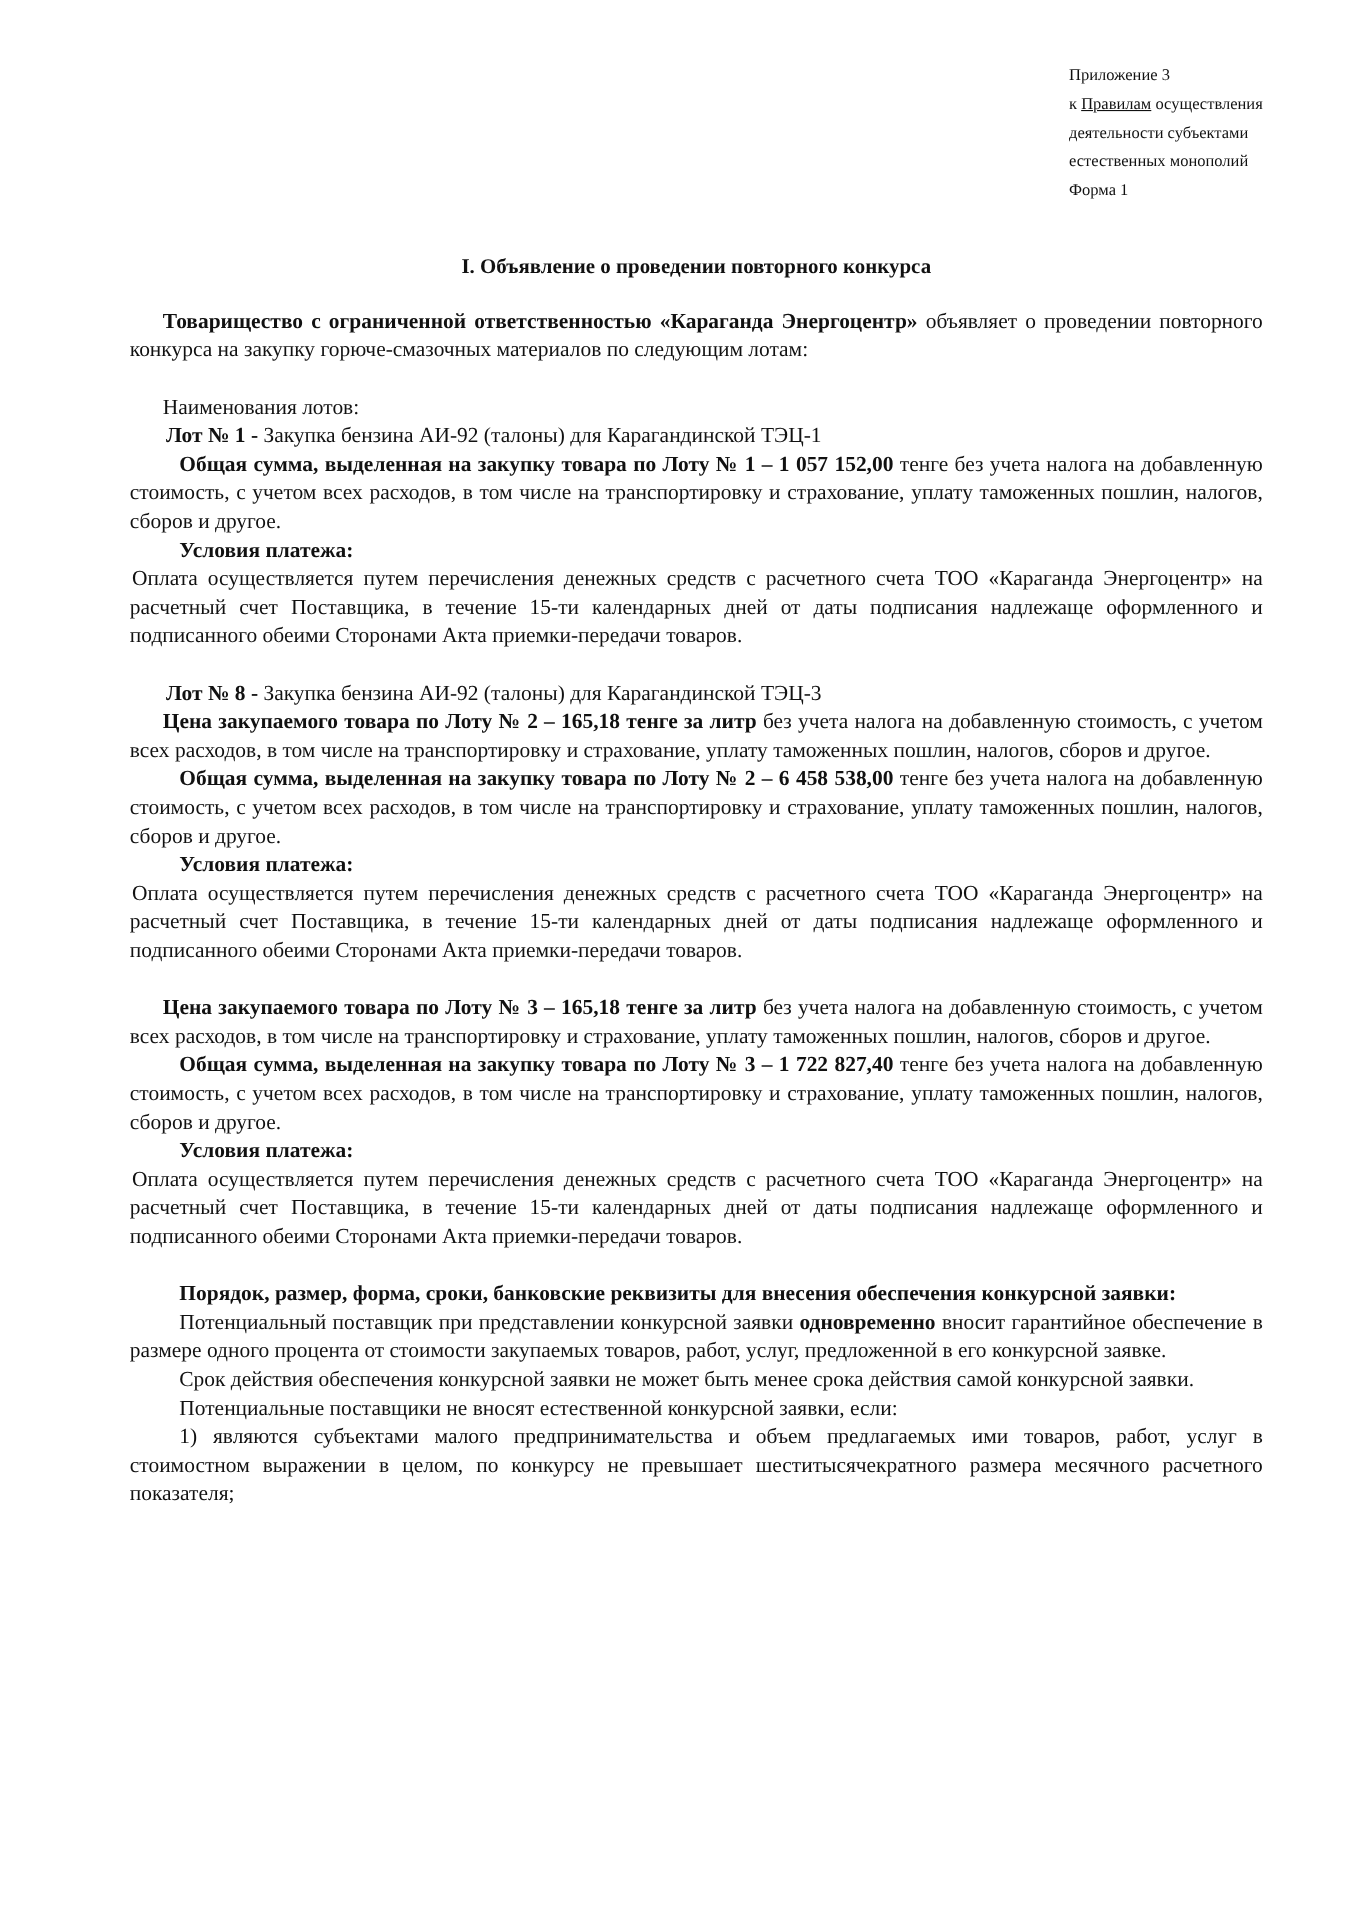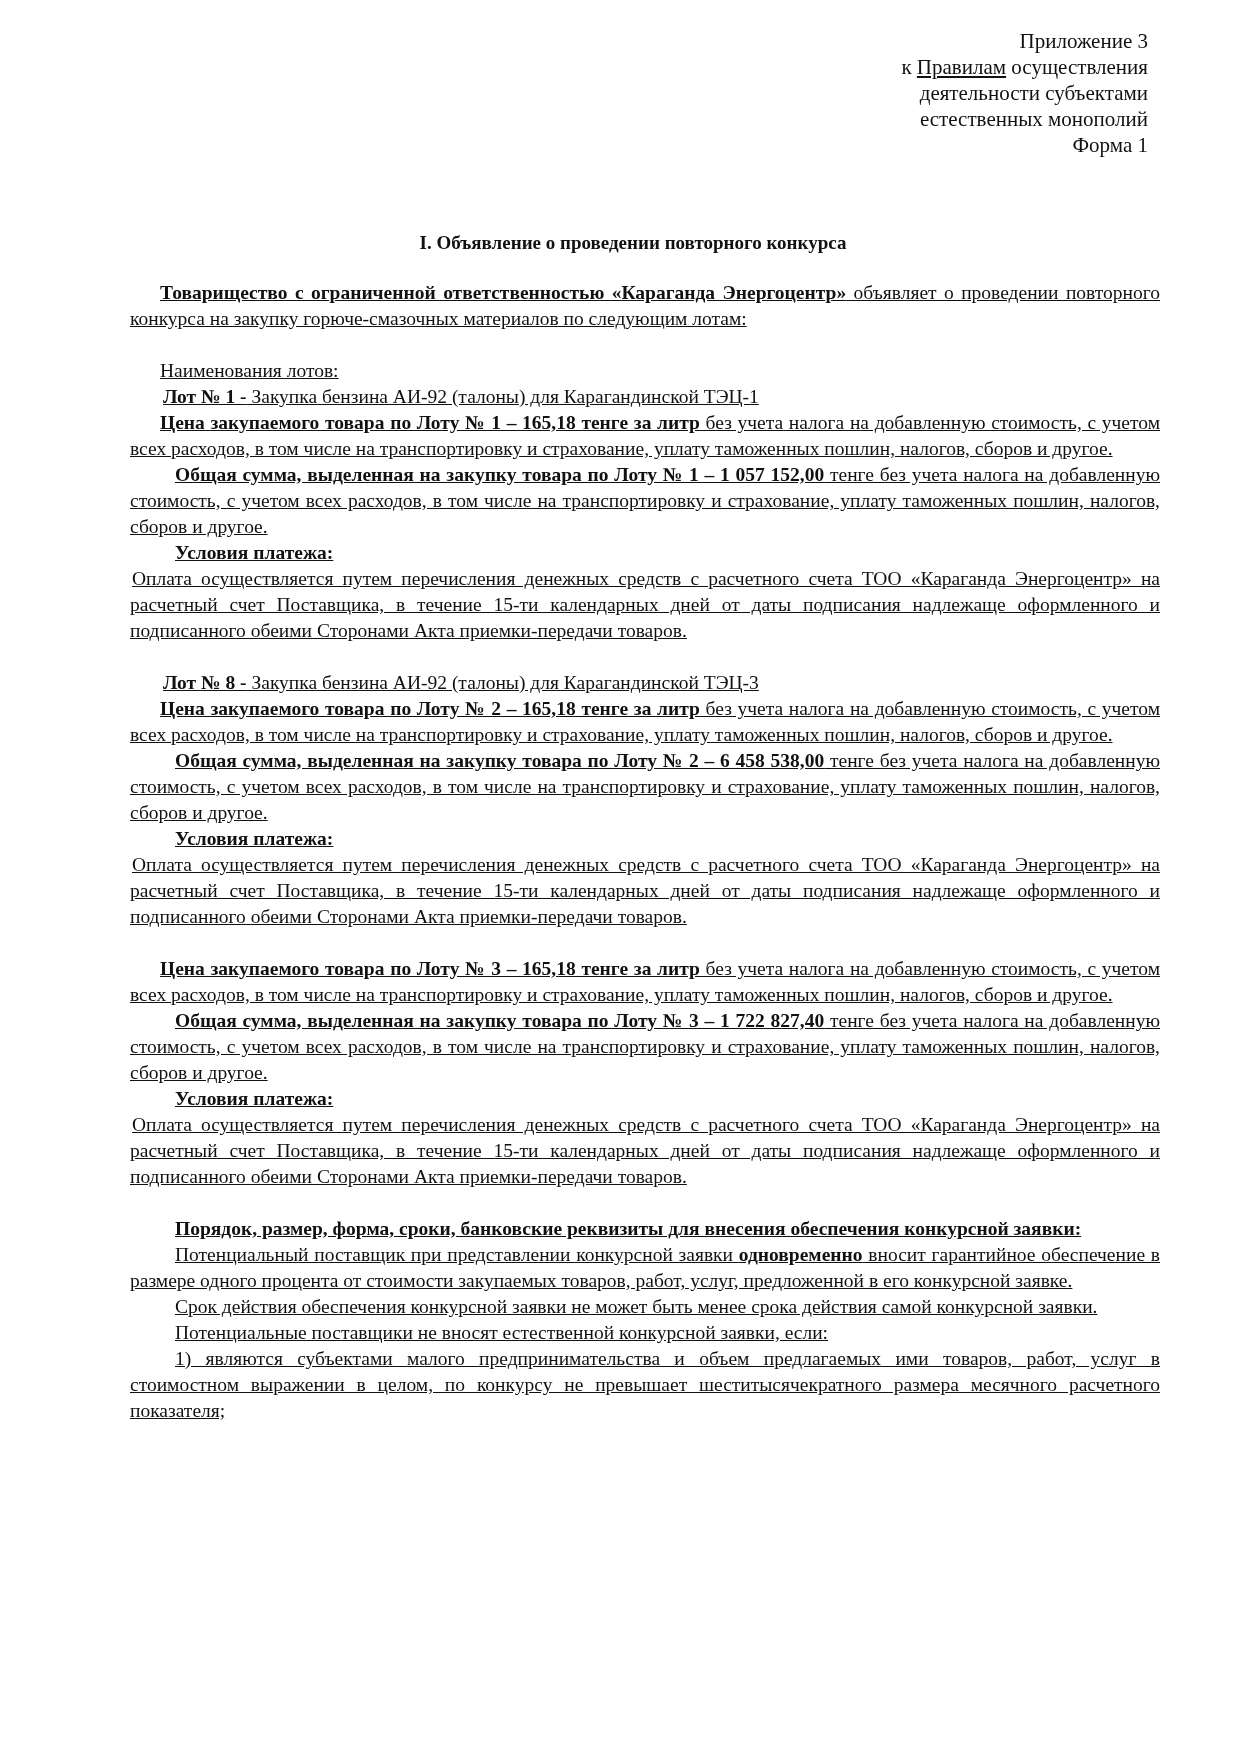--- a/index.html
+++ b/index.html
@@ -5,29 +5,29 @@
   html, body { margin: 0; padding: 0; background: #ffffff; }
   body {
     width: 1240px; height: 1754px; position: relative; overflow: hidden;
     font-family: "Liberation Serif", "DejaVu Serif", serif;
     color: #111111;
     font-size: 19.5px;
     line-height: 26px;
   }
   .page { position: absolute; left: 118px; top: 40px; width: 1030px; }
   .header-block {
-    position: absolute; right: 92px; top: 28px; text-align: right;
-    font-size: 21px; line-height: 26px;
+    position: absolute; right: 92px; top: 56px; text-align: left;
+    font-size: 15px; line-height: 26px;
   }
   .header-block u { }
   .title {
     position: absolute; left: 0; top: 190px; width: 1030px; text-align: center;
     font-weight: bold; font-size: 19px;
   }
-  .body { position: absolute; left: 12px; top: 240px; width: 1030px; text-decoration: underline; }
+  .body { position: absolute; left: 0; top: 240px; width: 1030px; }
   p { margin: 0; text-align: justify; }
   .indent { text-indent: 45px; }
   .indent-small { text-indent: 30px; }
   .indent-tiny { text-indent: 2px; }
   .b { font-weight: bold; }
   .gap { height: 26px; }
   .lot-head { padding-left: 33px; }
   .sub-head { padding-left: 45px; font-weight: bold; }
 </style>
 </head>
@@ -46,21 +46,20 @@
 
   <div class="body">
     <p class="indent-small"><span class="b">Товарищество с ограниченной ответственностью «Караганда Энергоцентр»</span><span> объявляет о проведении повторного конкурса на закупку горюче-смазочных материалов по следующим лотам:</span></p>
 
     <div class="gap"></div>
 
     <p class="indent-small">Наименования лотов:</p>
 
     <div>
       <p class="lot-head"><span class="b">Лот № 1 -</span><span> Закупка  бензина АИ-92 (талоны)  для Карагандинской ТЭЦ-1</span></p>
-      <p class="indent-small"><span class="b">Цена закупаемого товара по Лоту № 1 – 165,18 тенге за литр</span><span> без учета налога на добавленную стоимость, с учетом всех расходов, в том числе на транспортировку и страхование, уплату таможенных пошлин, налогов, сборов и другое.</span></p>
       <p class="indent"><span class="b">Общая сумма, выделенная на закупку товара  по Лоту № 1 – 1 057 152,00</span><span> тенге без учета налога на добавленную стоимость, с учетом всех расходов, в том числе на транспортировку и страхование, уплату таможенных пошлин, налогов, сборов и другое.</span></p>
       <p class="sub-head">Условия платежа:</p>
       <p class="indent-tiny">Оплата осуществляется путем перечисления денежных средств  с расчетного счета ТОО «Караганда Энергоцентр»  на расчетный счет Поставщика, в течение 15-ти календарных дней от даты подписания надлежаще оформленного и подписанного обеими Сторонами Акта приемки-передачи товаров.</p>
     </div>
 
     <div class="gap"></div>
 
     <div>
       <p class="lot-head"><span class="b">Лот № 8 -</span><span> Закупка  бензина АИ-92 (талоны)  для Карагандинской ТЭЦ-3</span></p>
       <p class="indent-small"><span class="b">Цена закупаемого товара по Лоту № 2 – 165,18 тенге за литр</span><span> без учета налога на добавленную стоимость, с учетом всех расходов, в том числе на транспортировку и страхование, уплату таможенных пошлин, налогов, сборов и другое.</span></p>

